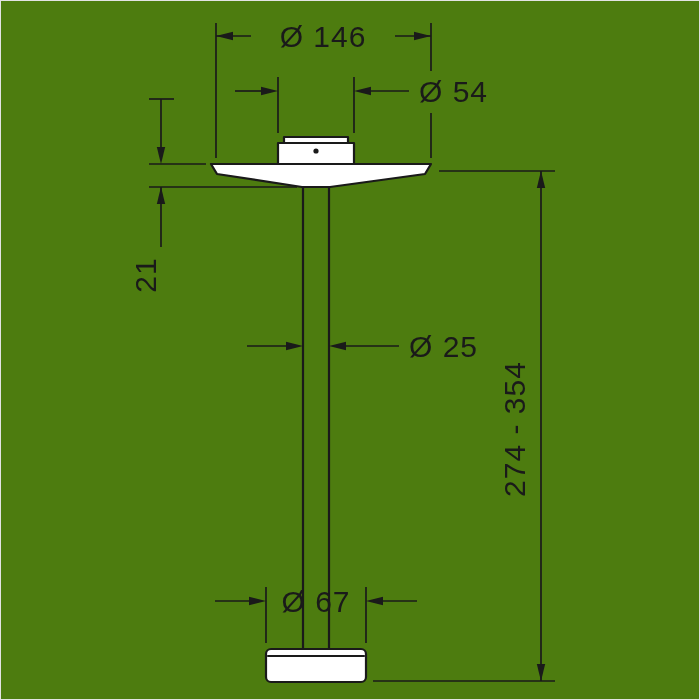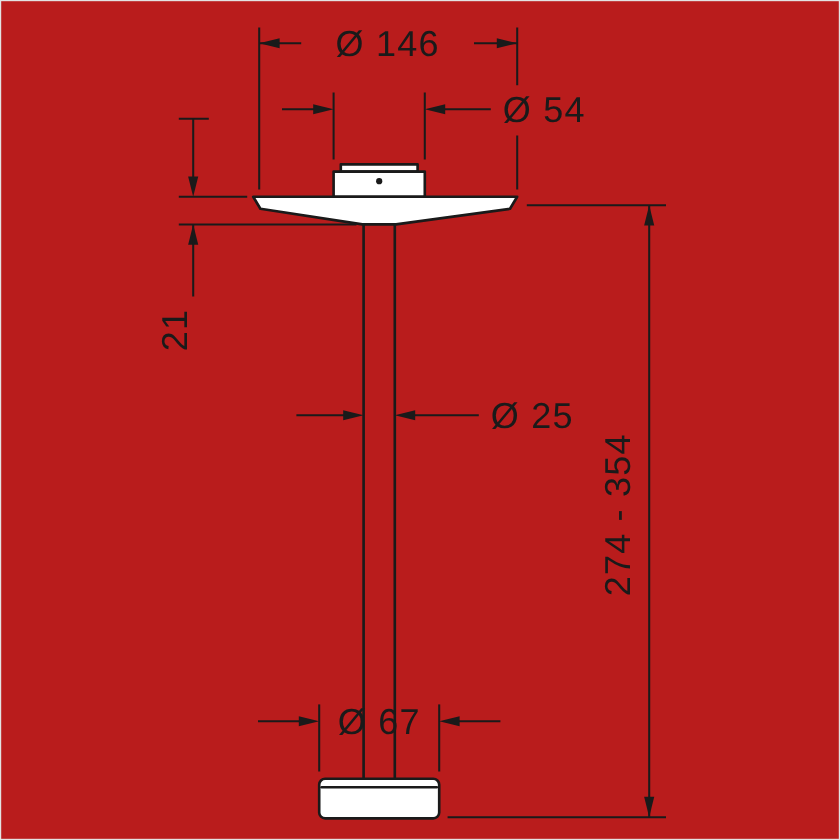--- a/index.html
+++ b/index.html
@@ -4,21 +4,21 @@
 <style>
   html, body {
     margin: 0;
     padding: 0;
     background: #ffffff;
   }
   .stage {
     width: 700px;
     height: 700px;
     position: relative;
-    background: #b91c1c;
+    background: #4d7c0f;
     box-sizing: border-box;
     border: 1px solid #e3e3e3;
     overflow: hidden;
   }
   svg {
     display: block;
   }
   .dim-text {
     font-family: "Liberation Sans", "DejaVu Sans", sans-serif;
     font-size: 30px;

